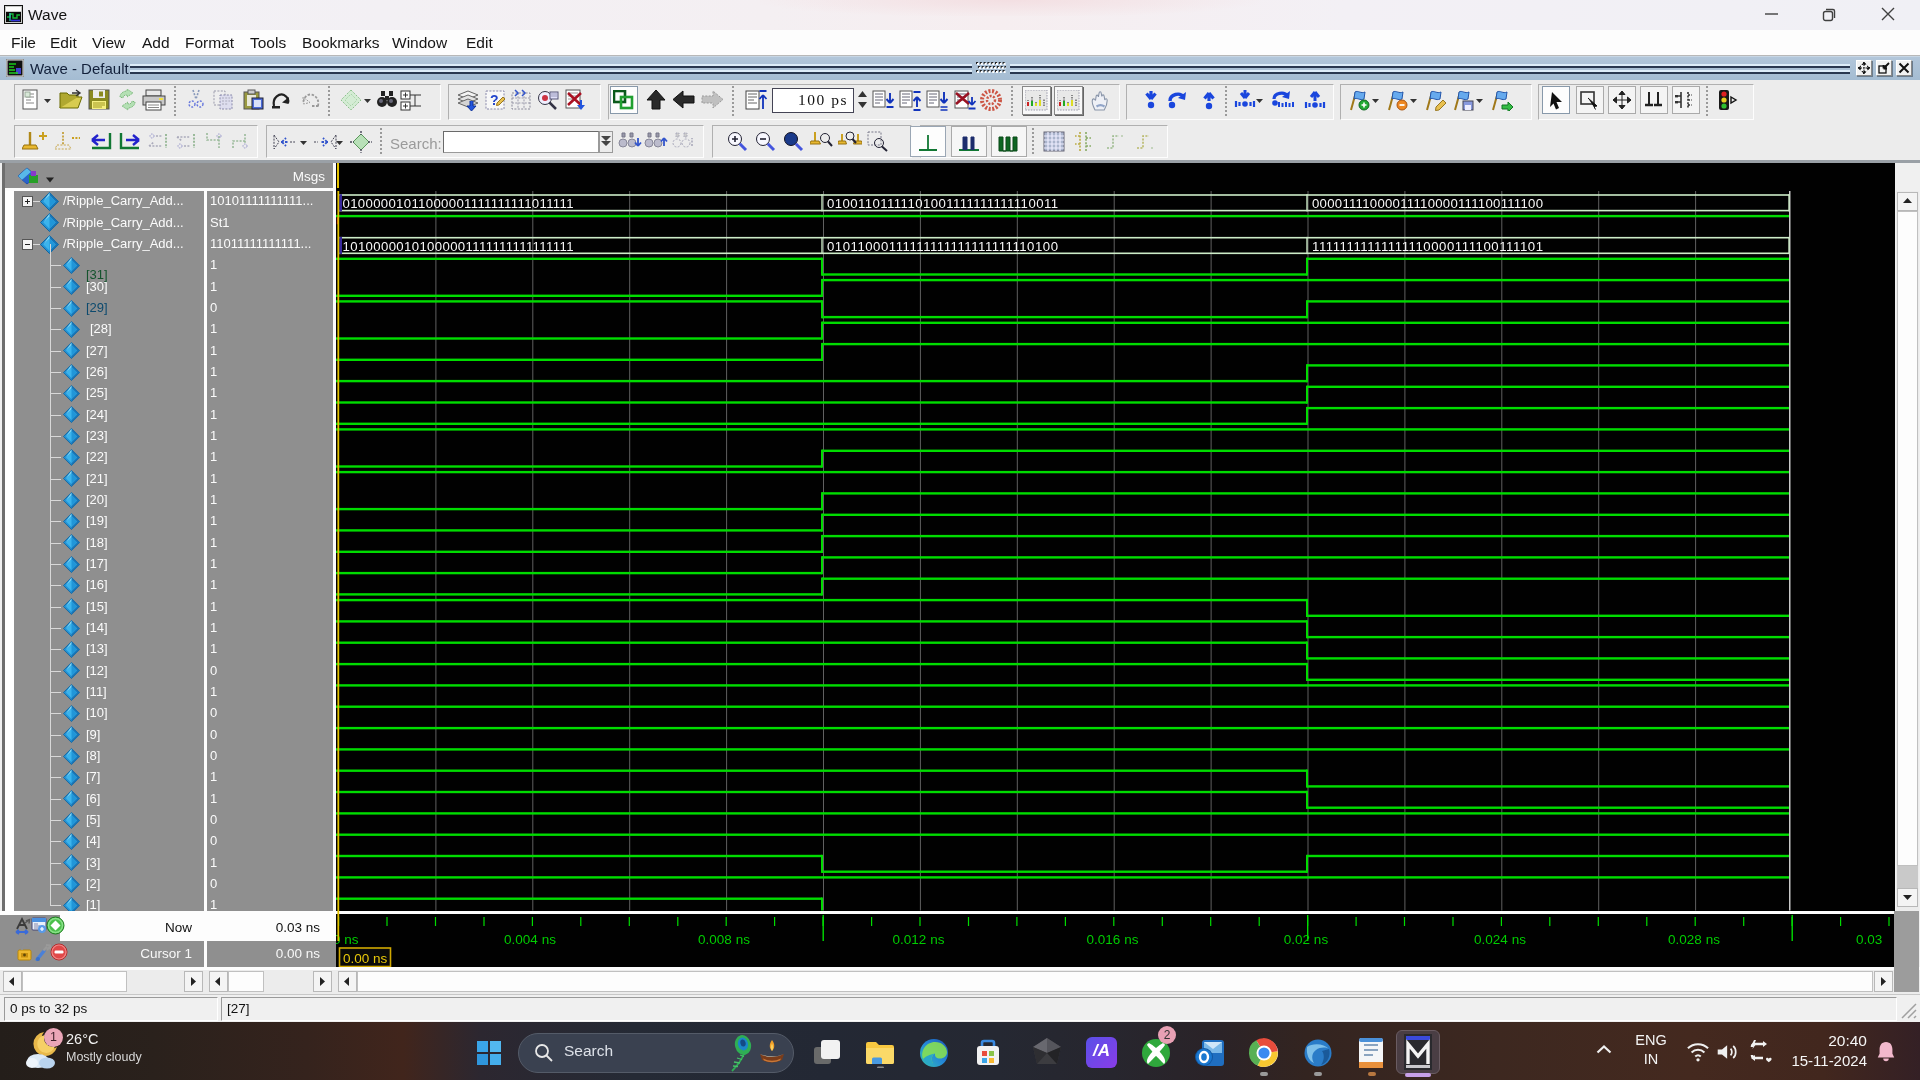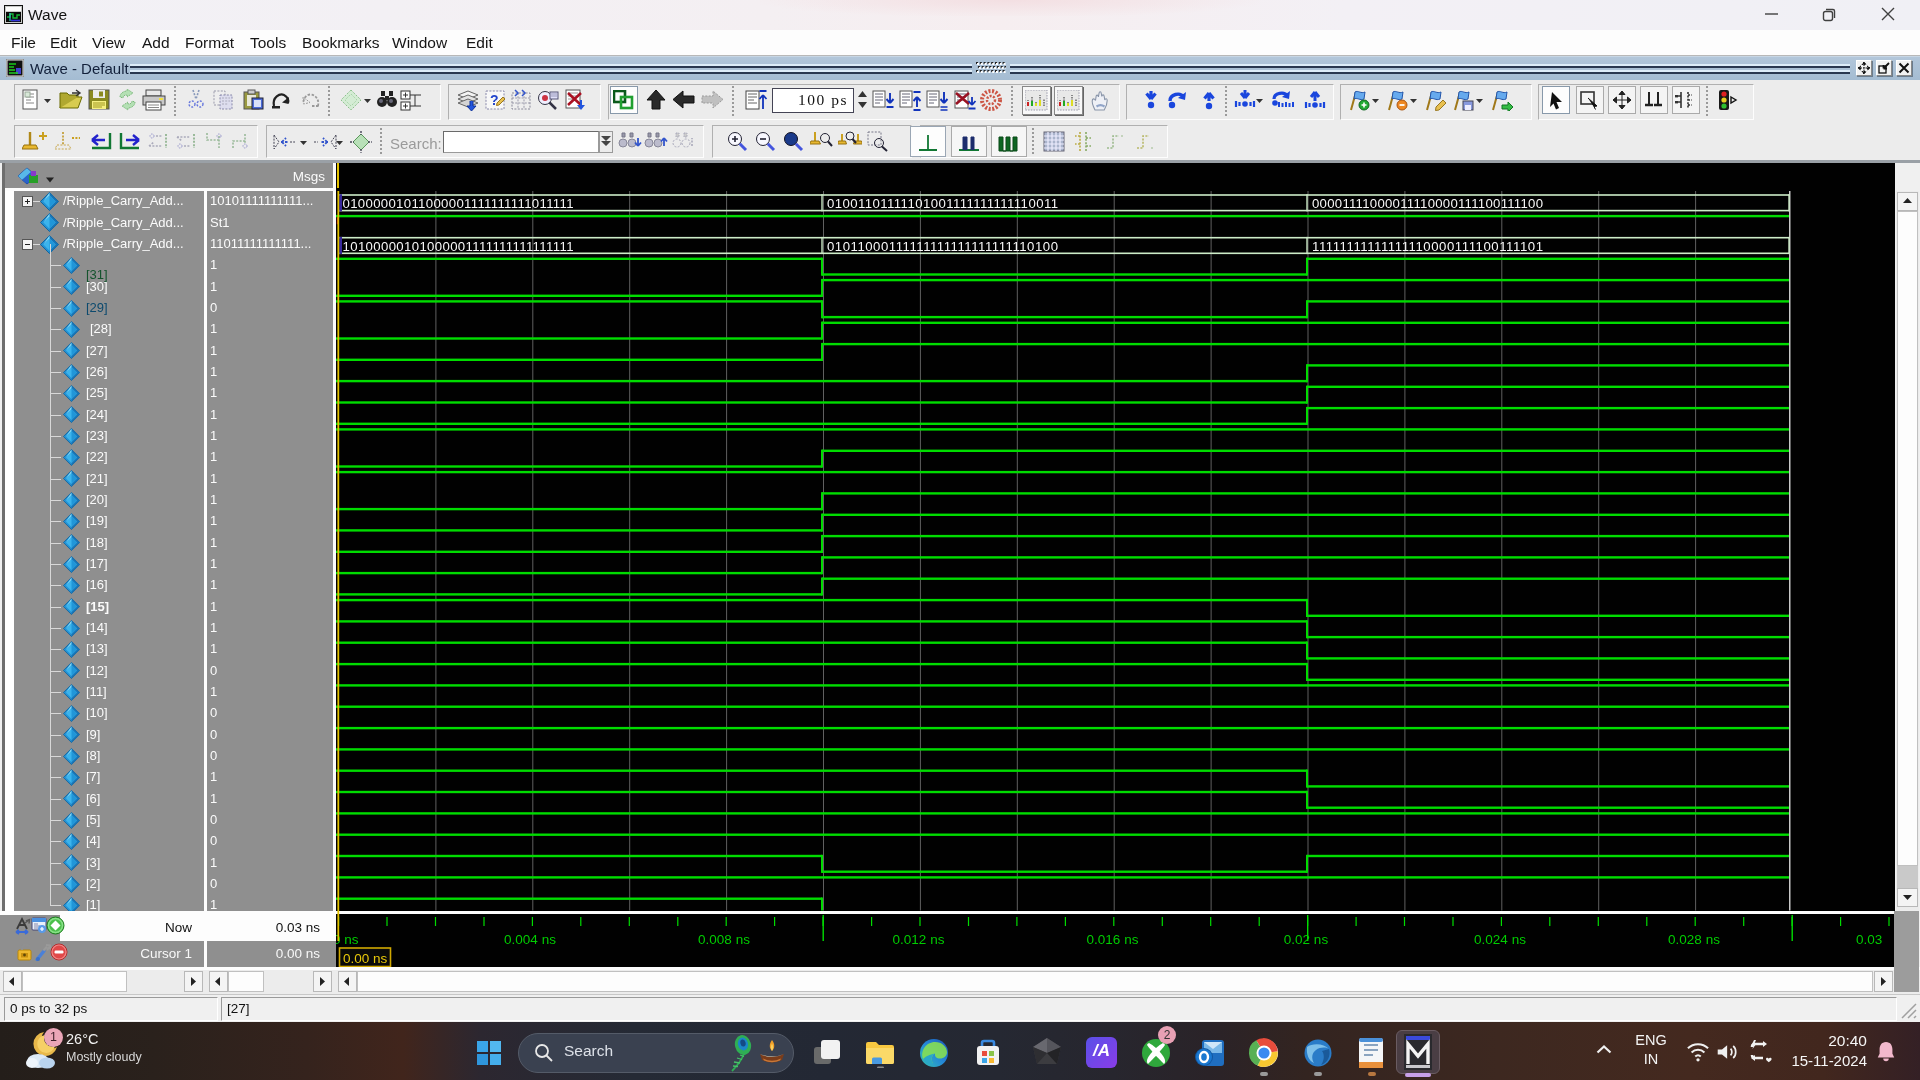--- a/index.html
+++ b/index.html
@@ -779,21 +779,21 @@
 <div class="abs" style="left:86px;top:577.4049999999999px;font-size:13px;color:#fbfbfb;">[16]</div>
 <div class="abs" style="left:210px;top:577.4049999999999px;font-size:13px;color:#fbfbfb;">1</div>
 <div class="abs" style="left:50px;top:606.7349999999999px;width:11px;height:1px;background:#d8d8d8;"></div>
 <svg class="ic" style="left:62.5px;top:598.2349999999999px" width="17" height="17" viewBox="0 0 20 20">
       <path d="M10 0.5 L19.5 10 L10 19.5 L0.5 10 Z" fill="#2492d4" stroke="#0e639e" stroke-width="1"></path>
       <path d="M10 0.5 L19.5 10 L10 19.5 Z" fill="#1a74b4"></path>
       <path d="M10 3.5 L16.5 10 L10 16.5 L3.5 10 Z" fill="#3cb4ec"></path>
       <path d="M10 3.5 L3.5 10 L10 0.5 Z" fill="#88d8f4"></path>
       <path d="M10 3.5 L16.5 10 L10 16.5 Z" fill="#2196d8"></path>
     </svg>
-<div class="abs" style="left:86px;top:598.7349999999999px;font-size:13px;color:#fbfbfb;font-weight:bold;">[15]</div>
+<div class="abs" style="left:86px;top:598.7349999999999px;font-size:13px;color:#fbfbfb;">[15]</div>
 <div class="abs" style="left:210px;top:598.7349999999999px;font-size:13px;color:#fbfbfb;">1</div>
 <div class="abs" style="left:50px;top:628.0649999999998px;width:11px;height:1px;background:#d8d8d8;"></div>
 <svg class="ic" style="left:62.5px;top:619.5649999999998px" width="17" height="17" viewBox="0 0 20 20">
       <path d="M10 0.5 L19.5 10 L10 19.5 L0.5 10 Z" fill="#2492d4" stroke="#0e639e" stroke-width="1"></path>
       <path d="M10 0.5 L19.5 10 L10 19.5 Z" fill="#1a74b4"></path>
       <path d="M10 3.5 L16.5 10 L10 16.5 L3.5 10 Z" fill="#3cb4ec"></path>
       <path d="M10 3.5 L3.5 10 L10 0.5 Z" fill="#88d8f4"></path>
       <path d="M10 3.5 L16.5 10 L10 16.5 Z" fill="#2196d8"></path>
     </svg>
 <div class="abs" style="left:86px;top:620.0649999999998px;font-size:13px;color:#fbfbfb;">[14]</div>

